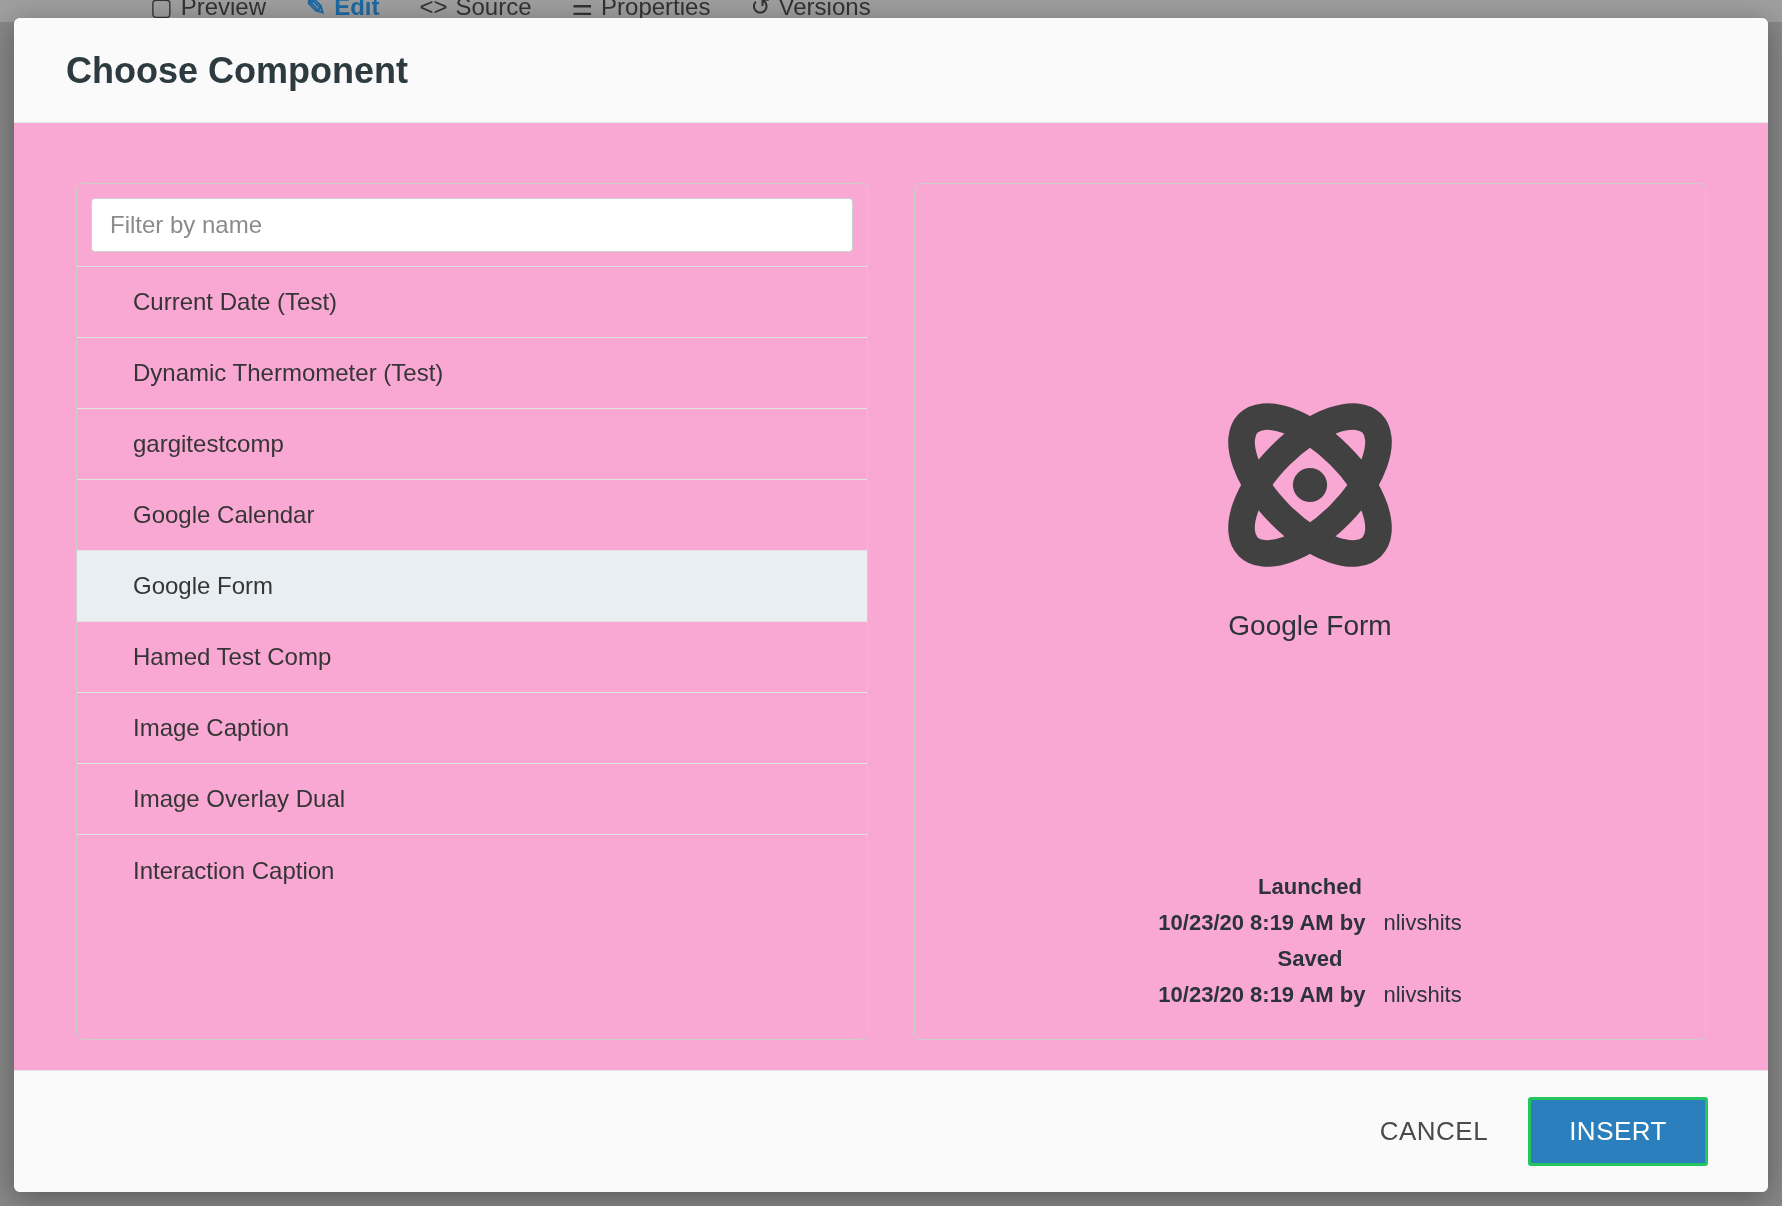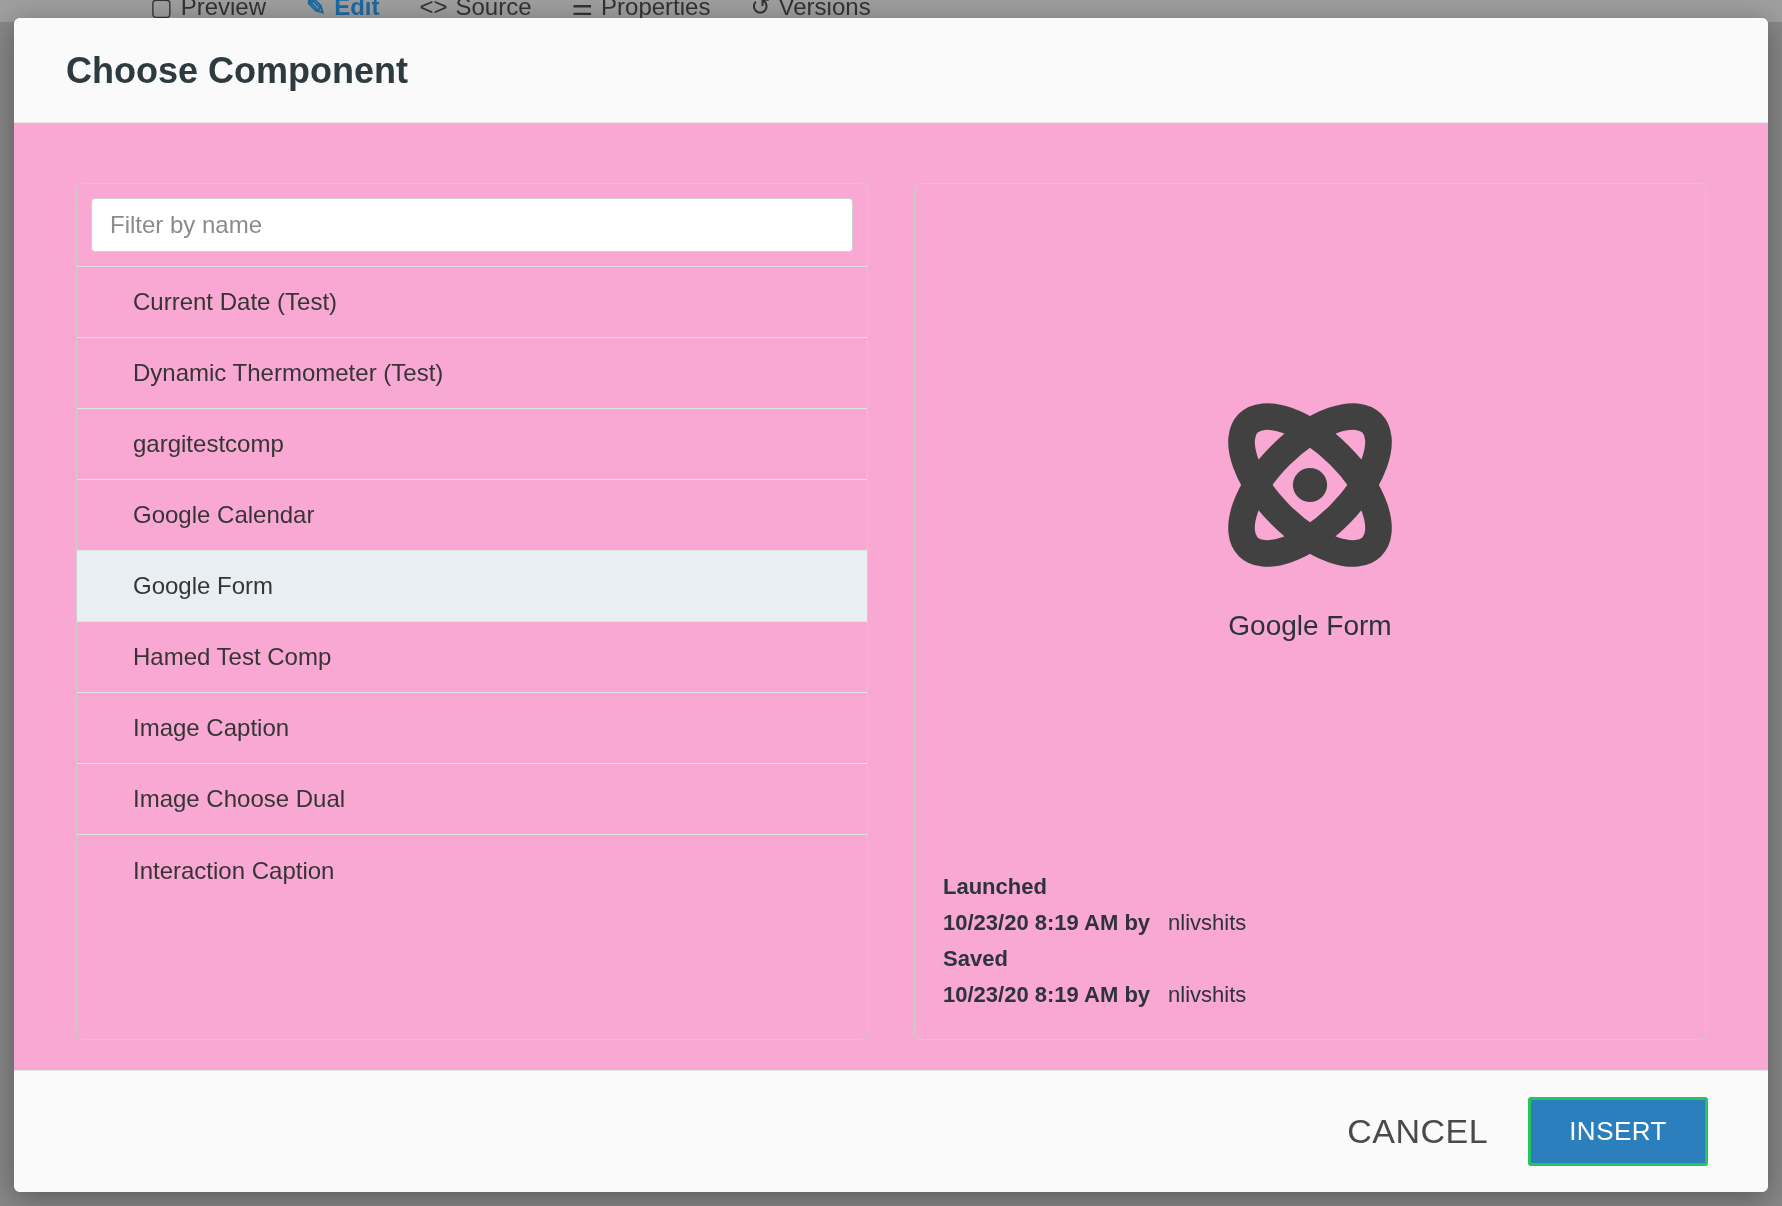--- a/index.html
+++ b/index.html
@@ -127,37 +127,38 @@
     }
     .details {
       padding: 22px 28px 26px 28px;
       font-size: 22px;
       color: #2c333a;
     }
     .detail-row {
       display: flex;
       gap: 18px;
       line-height: 36px;
+      justify-content: center;
     }
     .detail-label { font-weight:700; }
     .detail-meta {}
     .modal-footer {
       border-top: 1px solid #e6e6e6;
       background: #fafafa;
       padding: 26px 60px;
       display: flex;
       justify-content: flex-end;
       gap: 40px;
       align-items: center;
     }
     .btn-cancel {
       background: none;
       border: none;
       color: #4a4a4a;
-      font-size: 34px;
+      font-size: 26px;
       letter-spacing: 0.5px;
       cursor: pointer;
     }
     .btn-insert {
       background: #2a7fbc;
       border: 3px solid #22c55e;
       color: #fff;
       font-size: 26px;
       letter-spacing: 0.5px;
       padding: 16px 38px;
@@ -187,21 +188,21 @@
         <input type="text" placeholder="Filter by name" style="">
       </div>
       <div class="list">
         <div class="list-item">Current Date (Test)</div>
         <div class="list-item">Dynamic Thermometer (Test)</div>
         <div class="list-item">gargitestcomp</div>
         <div class="list-item">Google Calendar</div>
         <div class="list-item selected">Google Form</div>
         <div class="list-item">Hamed Test Comp</div>
         <div class="list-item">Image Caption</div>
-        <div class="list-item">Image Choose Dual</div>
+        <div class="list-item">Image Overlay Dual</div>
         <div class="list-item" style="border-bottom:none;text-align:right;">Interaction Caption</div>
       </div>
     </div>
 
     <div class="right-panel">
       <div class="preview-area">
         <svg class="preview-icon" viewBox="0 0 100 100">
           <g fill="none" stroke="#414141" stroke-width="14" stroke-linecap="round">
             <ellipse cx="50" cy="50" rx="46" ry="22" transform="rotate(45 50 50)"></ellipse>
             <ellipse cx="50" cy="50" rx="46" ry="22" transform="rotate(-45 50 50)"></ellipse>

